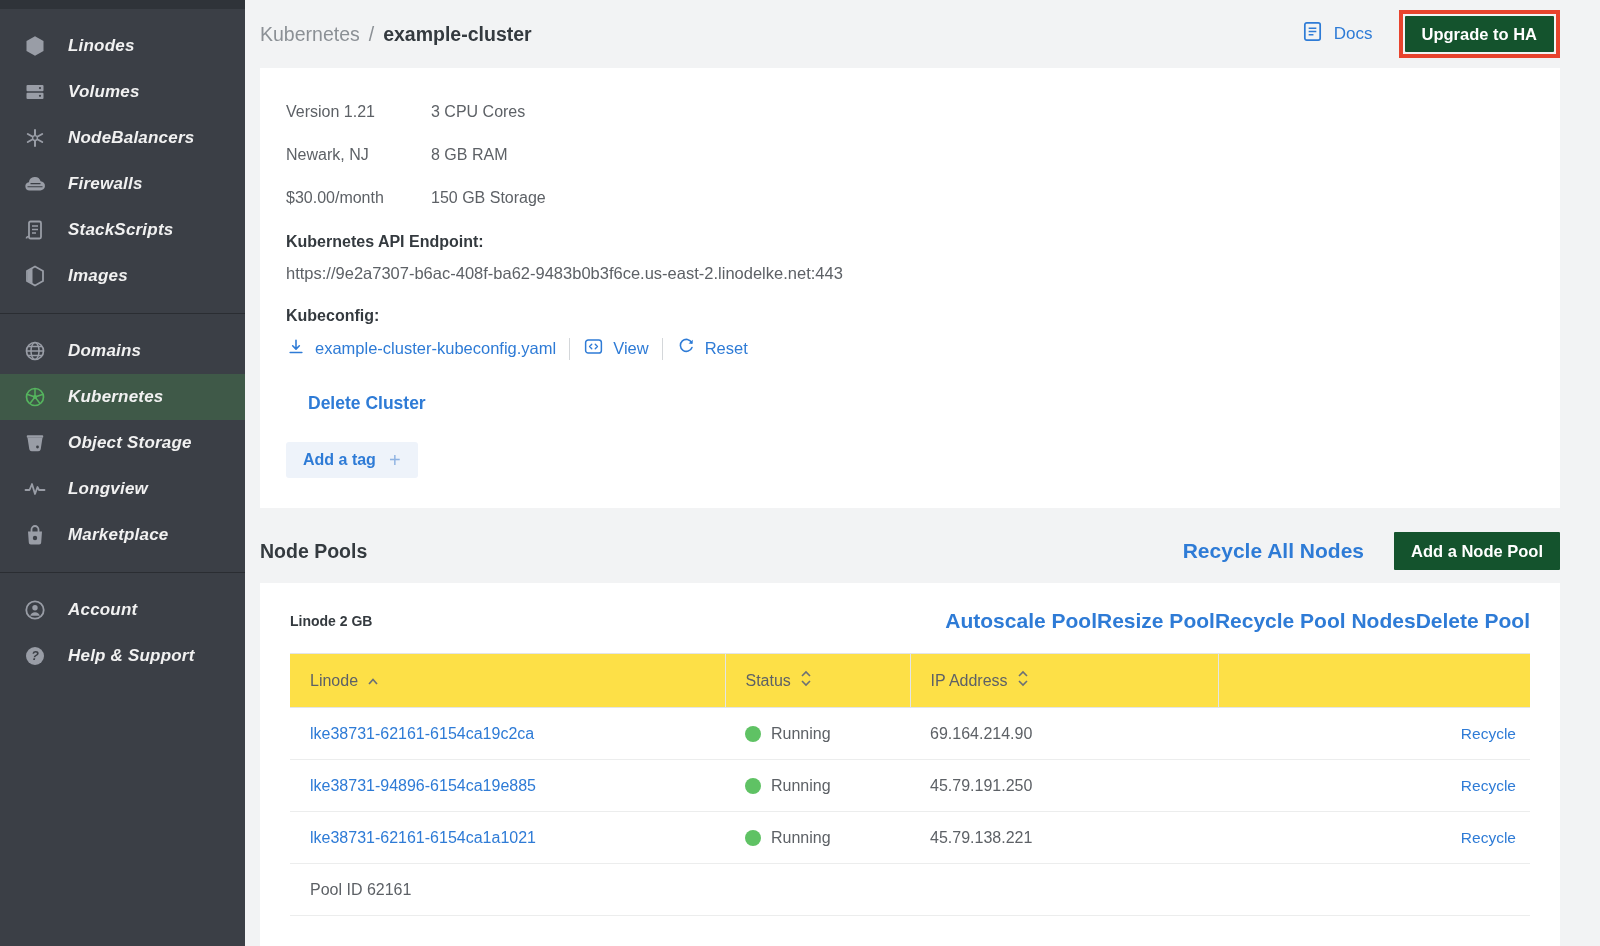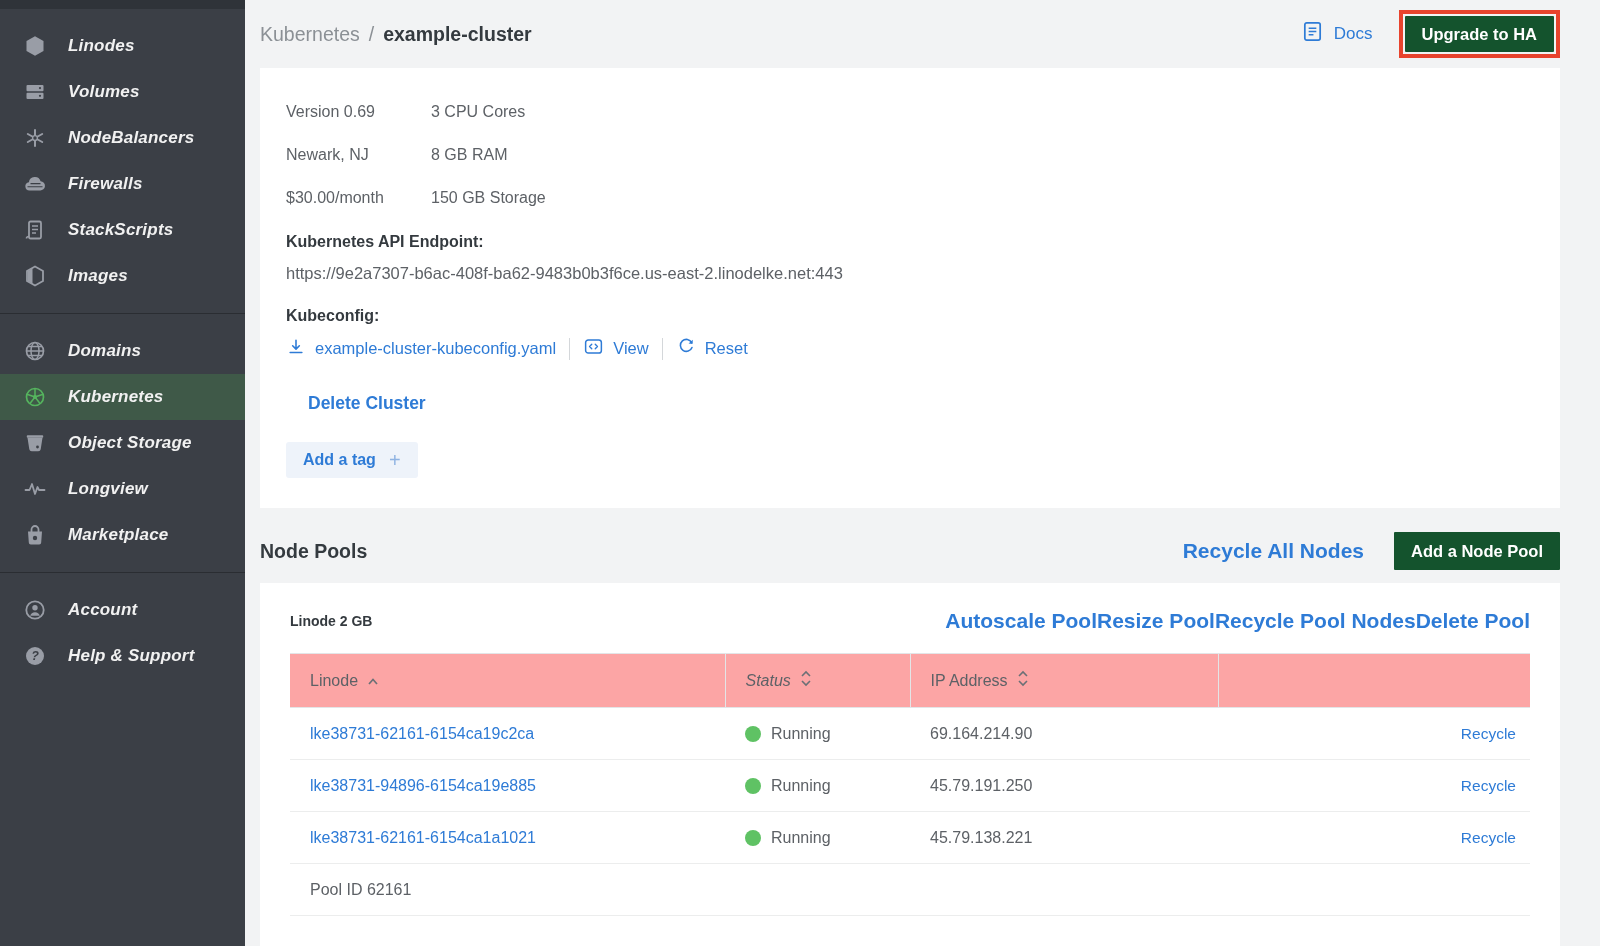--- a/index.html
+++ b/index.html
@@ -55,25 +55,25 @@
   .bold-link { color:#2e7bd6; font-weight:700; font-size:21px; cursor:pointer; text-decoration:none; }
   .section-actions .btn-primary { height:38px; }
 
   
   .pool-card { flex:1; padding:0 30px; }
   .pool-header { display:flex; align-items:center; justify-content:space-between; padding:26px 0 20px; }
   .pool-header h3 { font-size:14px; font-weight:700; color:#343a3f; }
   .pool-actions { display:flex; align-items:center; }
 
   table { width:100%; border-collapse:collapse; font-size:16px; }
-  thead th { background:#fca5a5; border-top:1px solid #e3e5e7; border-bottom:1px solid #e3e5e7;
+  thead th { background:#fde047; border-top:1px solid #e3e5e7; border-bottom:1px solid #e3e5e7;
              height:54px; text-align:left; font-weight:400; color:#5d6166; padding-left:20px; }
   thead th + th { border-left:1px solid #e3e5e7; }
   .th-inner { display:flex; align-items:center; gap:9px; cursor:pointer; }
-  .col-linode { width:435px; } .col-status { width:185px;font-style:italic; } .col-ip { width:308px; }
+  .col-linode { width:435px; } .col-status { width:185px; } .col-ip { width:308px; }
   tbody td { height:52px; border-bottom:1px solid #eceded; padding-left:20px; color:#5d6166; }
   td.cell-linode a { color:#2e7bd6; text-decoration:none; cursor:pointer; }
   .status-cell { display:flex; align-items:center; gap:10px; }
   .status-dot { width:16px; height:16px; border-radius:50%; background:#5fc264; flex:0 0 16px; }
   td.cell-action { text-align:right; padding-right:14px; }
   td.cell-action a { color:#2e7bd6; font-size:15.5px; text-decoration:none; cursor:pointer; }
   td.pool-id { color:#5d6166; }
 </style>
 </head>
 <body>
@@ -239,21 +239,21 @@
           <span>Docs</span>
         </a>
         <div class="upgrade-highlight">
           <button class="btn-primary">Upgrade to HA</button>
         </div>
       </div>
     </header>
 
     <section class="card summary-card">
       <div class="summary-grid">
-        <div class="summary-cell">Version 0.69</div>
+        <div class="summary-cell">Version 1.21</div>
         <div class="summary-cell">3 CPU Cores</div>
         <div class="summary-cell">Newark, NJ</div>
         <div class="summary-cell">8 GB RAM</div>
         <div class="summary-cell">$30.00/month</div>
         <div class="summary-cell">150 GB Storage</div>
       </div>
 
       <div class="endpoint-label">Kubernetes API Endpoint:</div>
       <div class="endpoint-url">https://9e2a7307-b6ac-408f-ba62-9483b0b3f6ce.us-east-2.linodelke.net:443</div>
 

